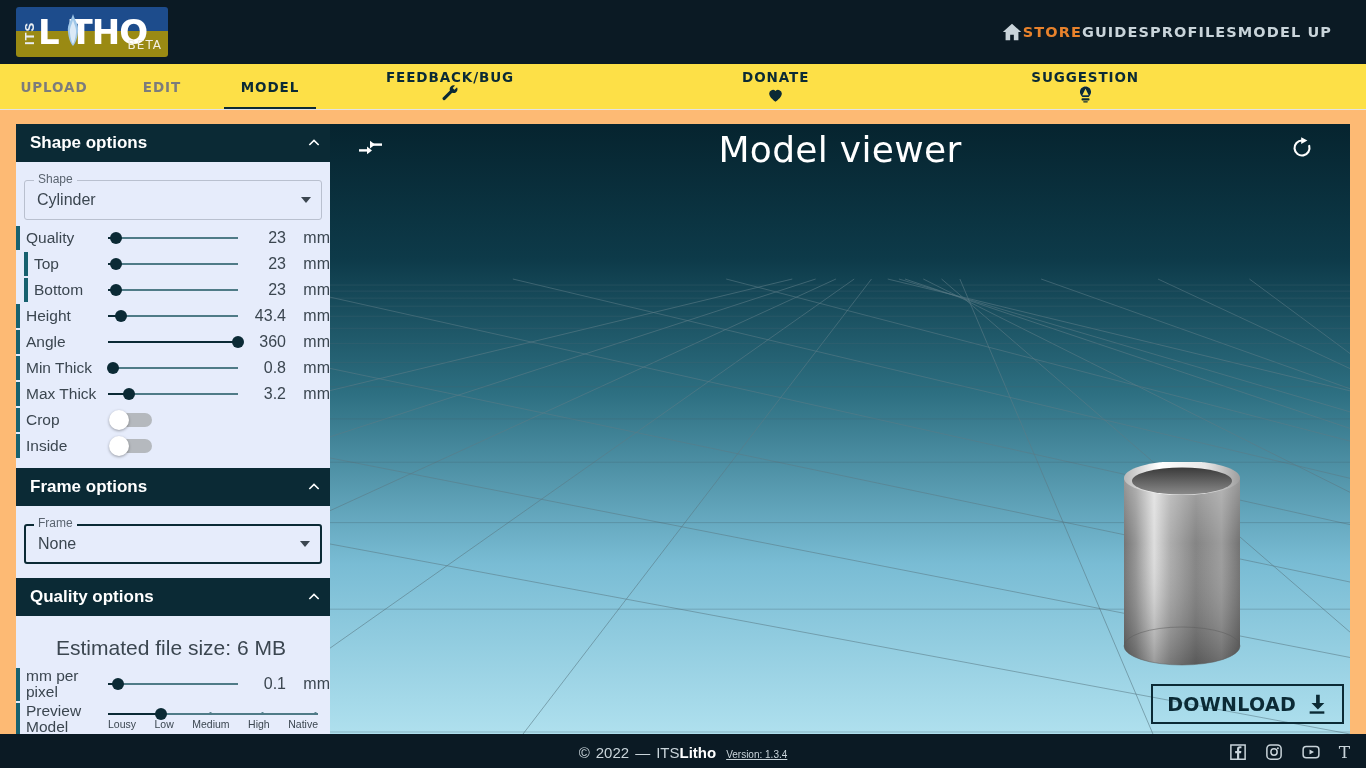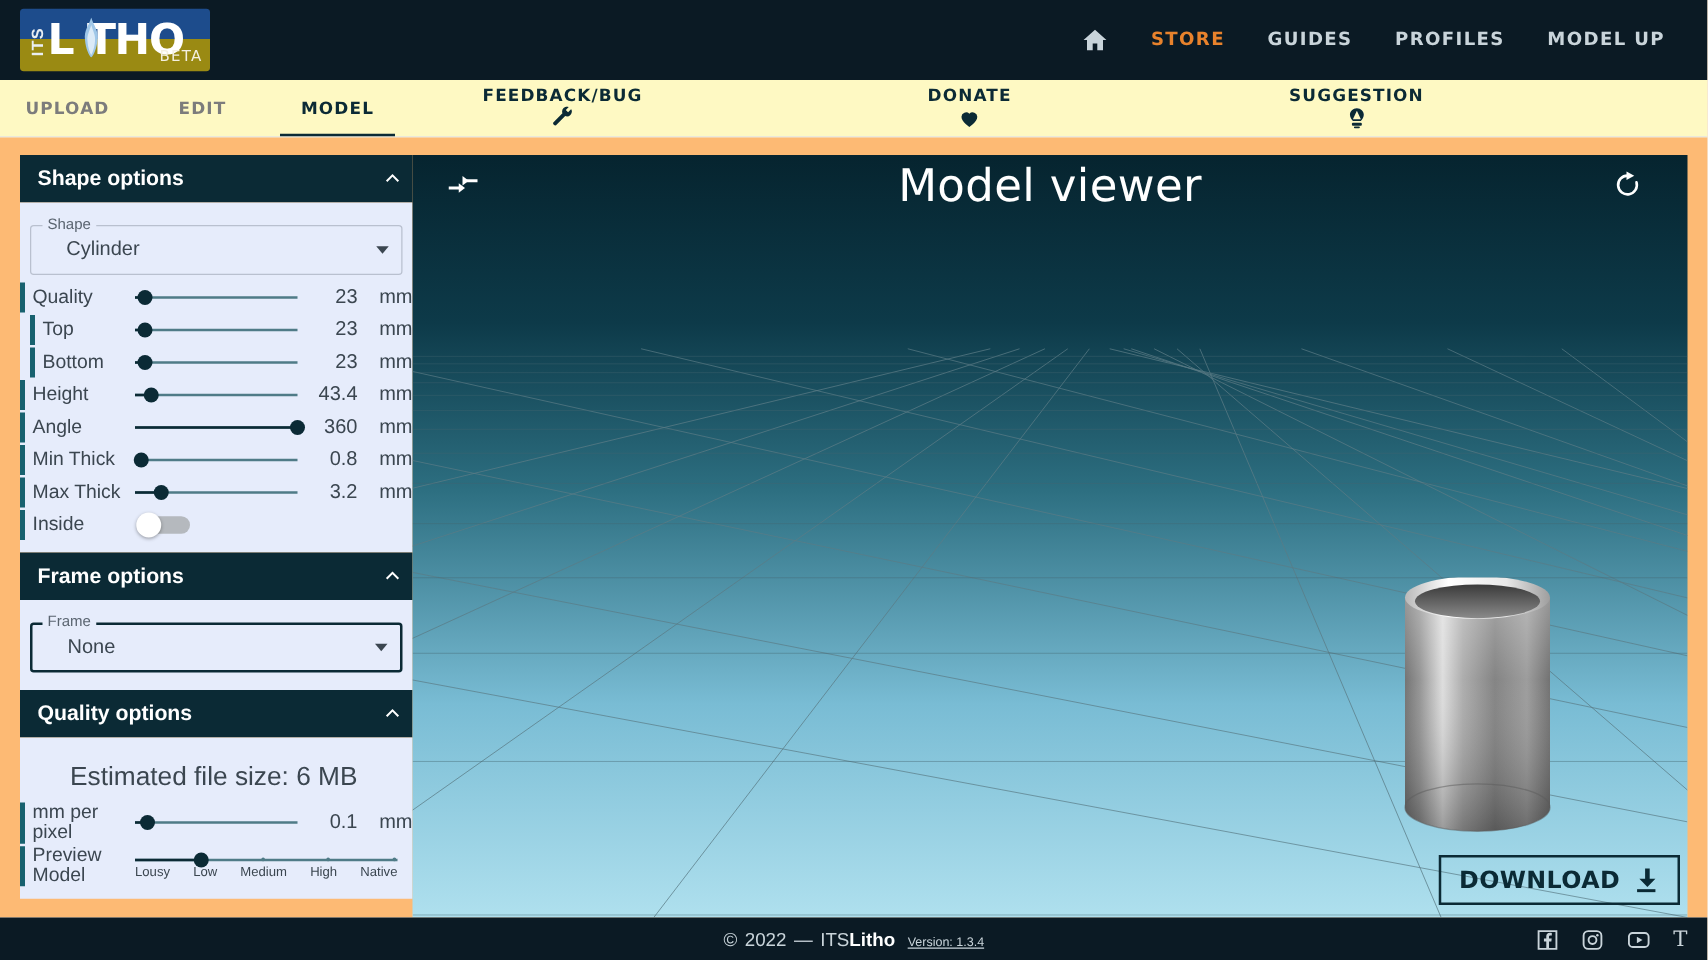--- a/index.html
+++ b/index.html
@@ -36,32 +36,32 @@
   }
   .logo-flame {
     position: absolute; left: 50px; top: 7px; width: 14px; height: 32px;
     z-index: 3;
   }
   .logo-beta {
     position: absolute; right: 6px; bottom: 5px;
     font-size: 12px; font-weight: normal; color: #f3efe0;
     letter-spacing: 1px; font-family: "DejaVu Sans", sans-serif;
   }
-  .nav-links { display: flex; align-items: center; gap: 34px; padding-right: 18px; }
+  .nav-links { display: flex; align-items: center; padding-right: 18px; }
   .nav-link {
     color: #c9d4da; font-size: 14.5px; font-weight: bold;
     letter-spacing: 1.1px; text-decoration: none; cursor: pointer;
     font-family: "DejaVu Sans", sans-serif;
   }
   .nav-link.active { color: #e8822c; }
   .home-icon { width: 22px; height: 22px; fill: #c9d4da; display: block; cursor: pointer; }
 
   
   .tabbar {
-    height: 46px; background: #fef9c3; display: flex; align-items: stretch;
+    height: 46px; background: #fde047; display: flex; align-items: stretch;
     border-bottom: 1px solid #e3e3e3;
   }
   .tabgroup-left { display: flex; }
   .tab {
     min-width: 108px; display: flex; align-items: center; justify-content: center;
     font-size: 13.5px; font-weight: bold; letter-spacing: 0.9px;
     color: #7c7c7c; cursor: pointer; position: relative; padding: 0 14px;
     font-family: "DejaVu Sans", sans-serif;
   }
   .tab.active { color: #0b2a35; }
@@ -95,21 +95,21 @@
     display: flex; align-items: center; justify-content: space-between;
     padding: 0 14px; font-size: 17px; font-weight: bold;
   }
   .chev { width: 16px; height: 16px; stroke: #ffffff; stroke-width: 2.4; fill: none; }
   .panel-body { background: #e6ecfb; padding: 8px 10px 8px 0; }
 
   .field-wrap { position: relative; margin: 10px 0 6px 8px; width: 298px; }
   .field {
     border: 1px solid #b9c0cf; border-radius: 3px; height: 40px;
     display: flex; align-items: center; justify-content: space-between;
-    padding: 0 10px 0 28px; background: transparent; cursor: pointer;
+    padding: 0 10px 0 12px; background: transparent; cursor: pointer;
   }
   .field.focused { border: 2px solid #0b2a35; }
   .field-legend {
     position: absolute; top: -8px; left: 10px; background: #e6ecfb;
     padding: 0 4px; font-size: 12px; color: #5a6470;
   }
   .field-val { font-size: 16px; color: #3b4650; }
   .caret { width: 0; height: 0; border-left: 5px solid transparent; border-right: 5px solid transparent; border-top: 6px solid #3b4650; }
 
   .row {
@@ -344,20 +344,27 @@
           <div class="rlabel">Max Thick</div>
           <div class="slider">
             <div class="strack"></div>
             <div class="sfill" style="width:16%"></div>
             <div class="sthumb" style="left:calc(16% - 6px)"></div>
           </div>
           <div class="rval">3.2</div>
           <div class="runit">mm</div>
         </div>
 
+        <div class="row">
+          <div class="accent"></div>
+          <div class="rlabel">Crop</div>
+          <div class="toggle">
+              <div class="knob"></div>
+            </div>
+        </div>
 
         <div class="row">
           <div class="accent"></div>
           <div class="rlabel">Inside</div>
           <div class="toggle">
               <div class="knob"></div>
             </div>
         </div>
       </div>
     </div>

